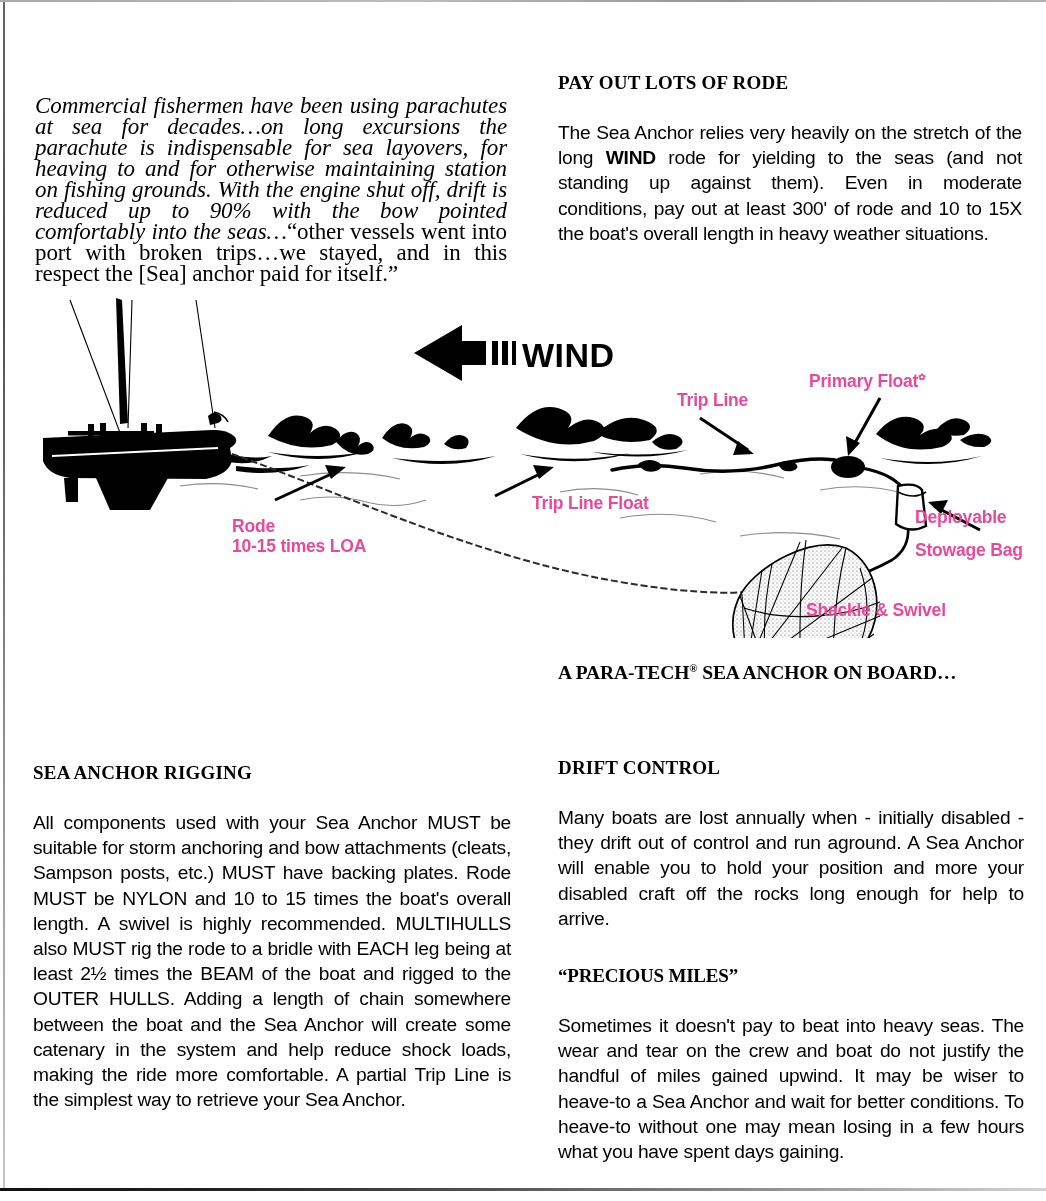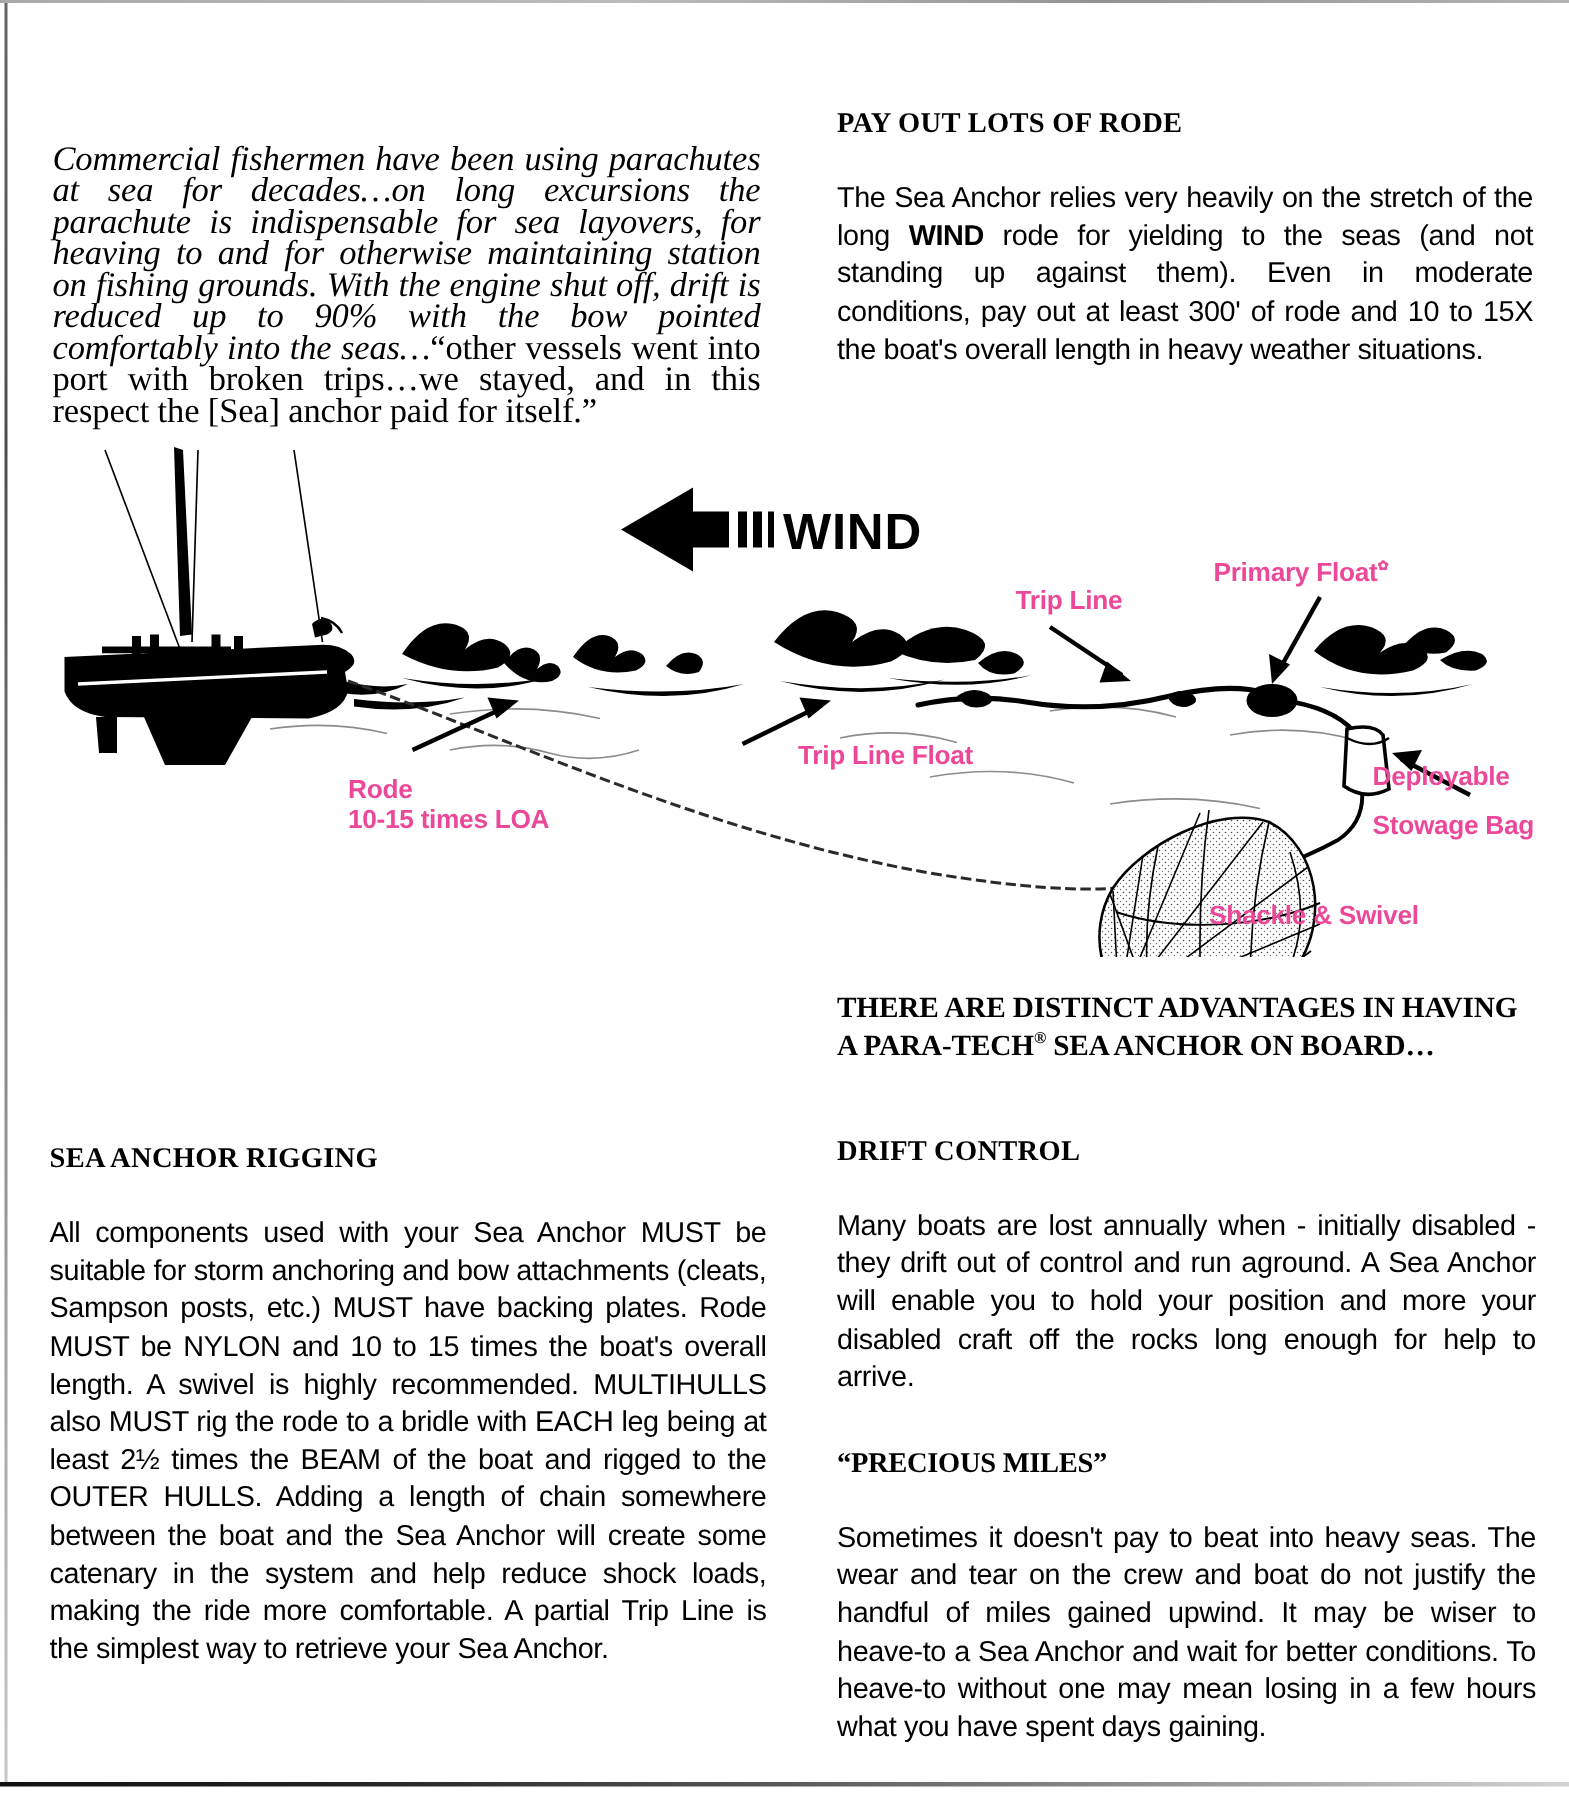--- a/index.html
+++ b/index.html
@@ -344,21 +344,20 @@
 
     <div class="dlabel" style="left:809px; top:93px;"><span>Primary Float</span><sup>✿</sup></div>
 
     <div class="dlabel" style="left:915px; top:229px;">Deployable</div>
     <div class="dlabel" style="left:915px; top:262px;">Stowage Bag</div>
 
     <div class="dlabel" style="left:806px; top:322px;">Shackle &amp; Swivel</div>
   </div>
 
   <div class="advantages">
-    <div>THERE ARE DISTINCT ADVANTAGES IN HAVING</div>
     <div><span>A PARA-TECH</span><sup>®</sup><span> SEA ANCHOR ON BOARD…</span></div>
   </div>
 
   <div class="col-left-bottom">
     <h2 class="heading">SEA ANCHOR RIGGING</h2>
     <div class="gap-after-head"></div>
     <p class="body-sans">All components used with your Sea Anchor MUST be suitable for storm anchoring and bow attachments (cleats, Sampson posts, etc.) MUST have backing plates.  Rode MUST be NYLON and 10 to 15 times the boat's overall length.    A swivel is highly recommended.  MULTIHULLS also MUST rig the rode to a bridle with EACH leg being at least 2½ times the BEAM of the boat and rigged to the OUTER HULLS. Adding a length of chain somewhere between the boat and the Sea Anchor will create some catenary in the system and help reduce shock loads, making the ride more comfortable.    A partial Trip Line is the simplest way to retrieve your Sea Anchor.</p>
   </div>
 
   <div class="col-right-bottom">

